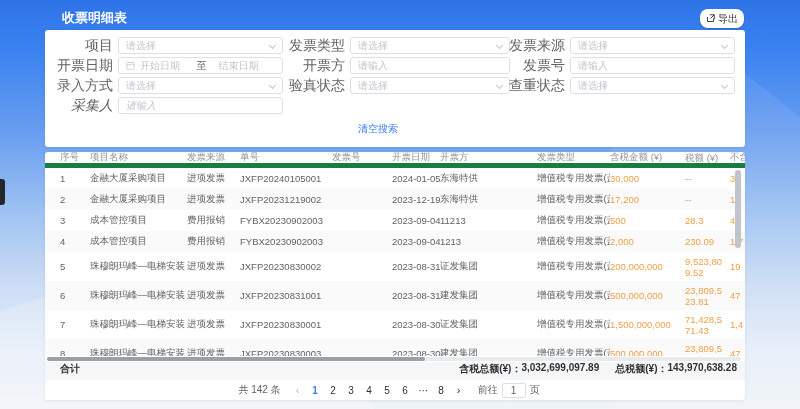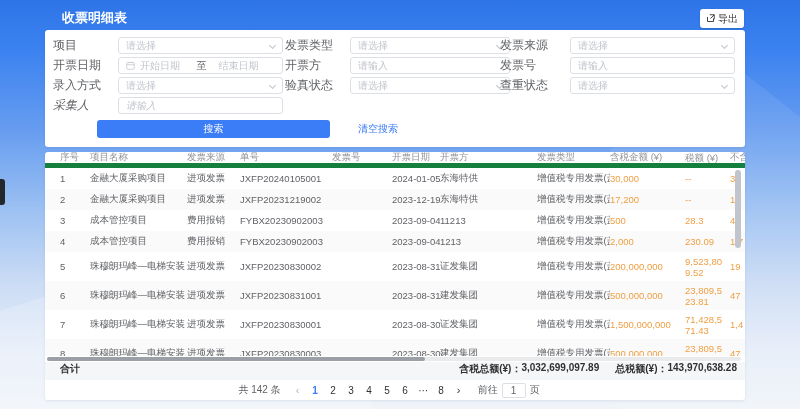--- a/index.html
+++ b/index.html
@@ -11,28 +11,28 @@
   }
   .bg-deco1 { position:absolute; right:-80px; top:100px; width:320px; height:340px;
     background:rgba(255,255,255,.08); transform:rotate(38deg); border-radius:20px; }
   .bg-deco2 { position:absolute; left:-60px; bottom:-120px; width:420px; height:260px;
     background:rgba(255,255,255,.18); transform:rotate(-18deg); border-radius:30px; }
   .edge-tab { position:absolute; left:0; top:179px; width:5px; height:26px;
     background:#23262b; border-radius:0 3px 3px 0; }
 
   .page-title { position:absolute; left:55px; top:9px; font-size:13px; font-weight:bold; color:#ffffff;padding-left:7px; }
   .export-btn { position:absolute; left:700px; top:9px; width:44px; height:19px;
-    background:#ffffff; border-radius:3px; display:flex; align-items:center; justify-content:center;
+    background:#ffffff; border-radius:8px; display:flex; align-items:center; justify-content:center;
     gap:3px; font-size:10px; color:#303133; cursor:pointer; box-shadow:0 1px 2px rgba(0,0,0,.15); }
 
   .card { position:absolute; left:45px; width:700px; background:#fff; border-radius:3px;
     box-shadow:0 1px 3px rgba(30,60,120,.10); }
   .filter-card { top:30px; height:117px; }
 
-  .f-label { position:absolute; height:17px; line-height:17px; font-size:12px; color:#606266; text-align:left; }
+  .f-label { position:absolute; height:17px; line-height:17px; font-size:14px; color:#606266; text-align:right; }
   .f-box { position:absolute; height:17px; border:1px solid #dcdfe6; border-radius:3px; background:#fff;
     font-size:10px; color:#c0c4cc; display:flex; align-items:center; padding:0 7px; cursor:pointer; }
   .chev { position:absolute; right:7px; top:5px; width:5px; height:5px;
     border-right:1px solid #c0c4cc; border-bottom:1px solid #c0c4cc; transform:rotate(45deg); }
   .cal-icon { width:9px; height:9px; margin-right:5px; flex:none; }
   .date-sep { color:#606266; flex:none; }
   .d-start { flex:1; }
   .d-end { flex:1; padding-left:12px; }
   .r1 { top:7px; } .r2 { top:27px; } .r3 { top:47px; } .r4 { top:67px;font-style:italic; }
   .lab1 { left:8px; width:60px; } .box1 { left:73px; width:165px; }
@@ -153,21 +153,20 @@
     <div class="f-box r3 box3">
       <span>请选择</span>
       <i class="chev"></i>
     </div>
 
     <div class="f-label r4 lab1">采集人</div>
     <div class="f-box r4 box1">
       <span>请输入</span>
     </div>
 
-    <div class="search-btn">搜索</div>
     <div class="clear-link">清空搜索</div>
   </div>
 
   <div class="card table-card">
     <div class="t-head">
       <div class="tcell c0">序号</div>
       <div class="tcell c1">项目名称</div>
       <div class="tcell c2">发票来源</div>
       <div class="tcell c3">单号</div>
       <div class="tcell c4">发票号</div>

